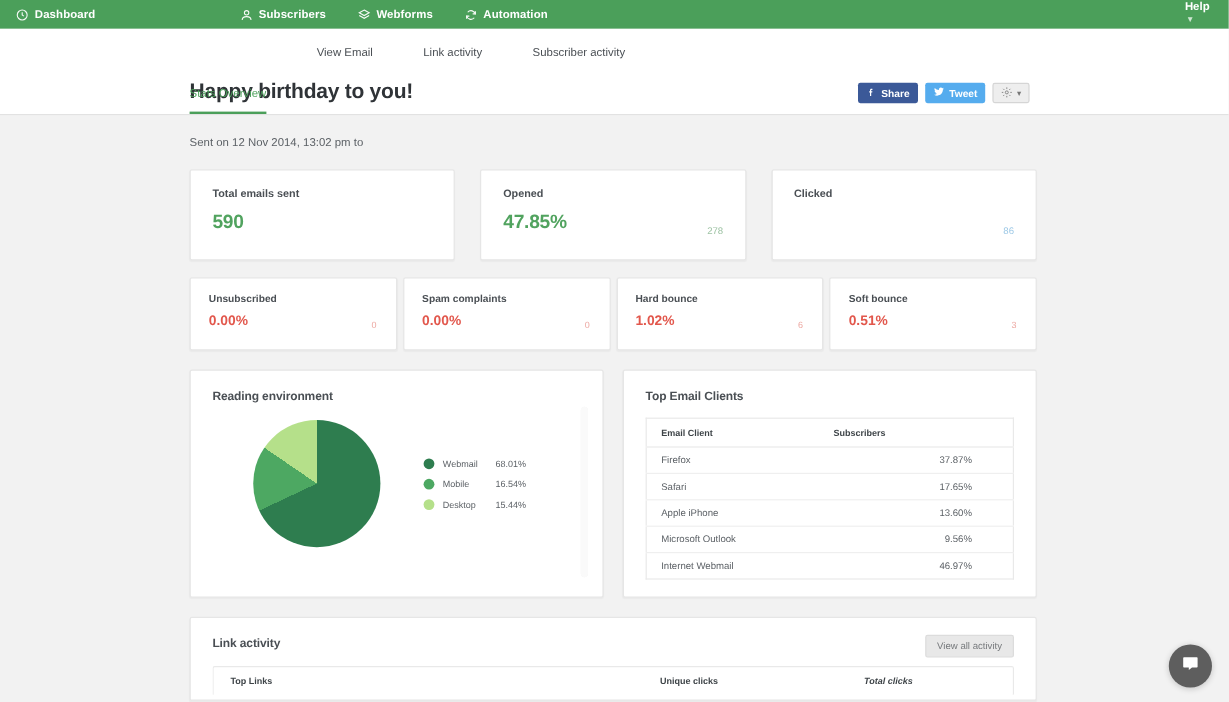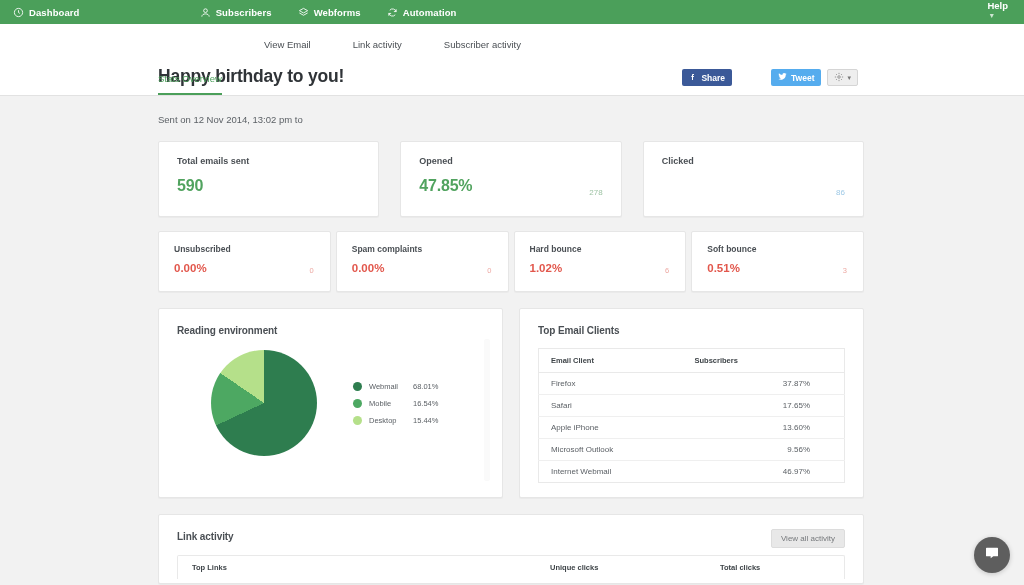--- a/index.html
+++ b/index.html
@@ -67,21 +67,20 @@
     right: 166px; top: 45px;
     display: flex; gap: 6px; align-items: center;
   }
   .btn-social {
     display: flex; align-items: center; gap: 4px;
     height: 17px; padding: 0 7px;
     border-radius: 2px;
     color: #fff; font-size: 8.5px; font-weight: bold;
     cursor: pointer; border: none;
     font-family: "Liberation Sans", sans-serif;
-    margin-left: 33px;
   }
   .btn-fb { background: #3b5998; }
   .btn-tw { background: #55acee; }
   .btn-gear {
     display: flex; align-items: center; gap: 3px;
     height: 17px; padding: 0 6px;
     background: #eeeeee; border: 1px solid #d5d5d5;
     border-radius: 2px; cursor: pointer; color: #777;
     font-size: 7px;
   }
@@ -263,21 +262,21 @@
     border-radius: 2px 2px 0 0;
     display: flex;
     padding: 7px 14px;
     font-size: 7.5px;
     font-weight: bold;
     color: #3e4448;
     background: #fff;
   }
   .lt-1 { flex: 1; }
   .lt-2 { width: 170px; }
-  .lt-3 { width: 110px; }
+  .lt-3 { width: 110px; font-style: italic; }
 
   
   .intercom {
     position: absolute;
     right: 14px; bottom: 12px;
     width: 36px; height: 36px;
     border-radius: 50%;
     background: #5e5e5e;
     display: flex; align-items: center; justify-content: center;
     cursor: pointer;

